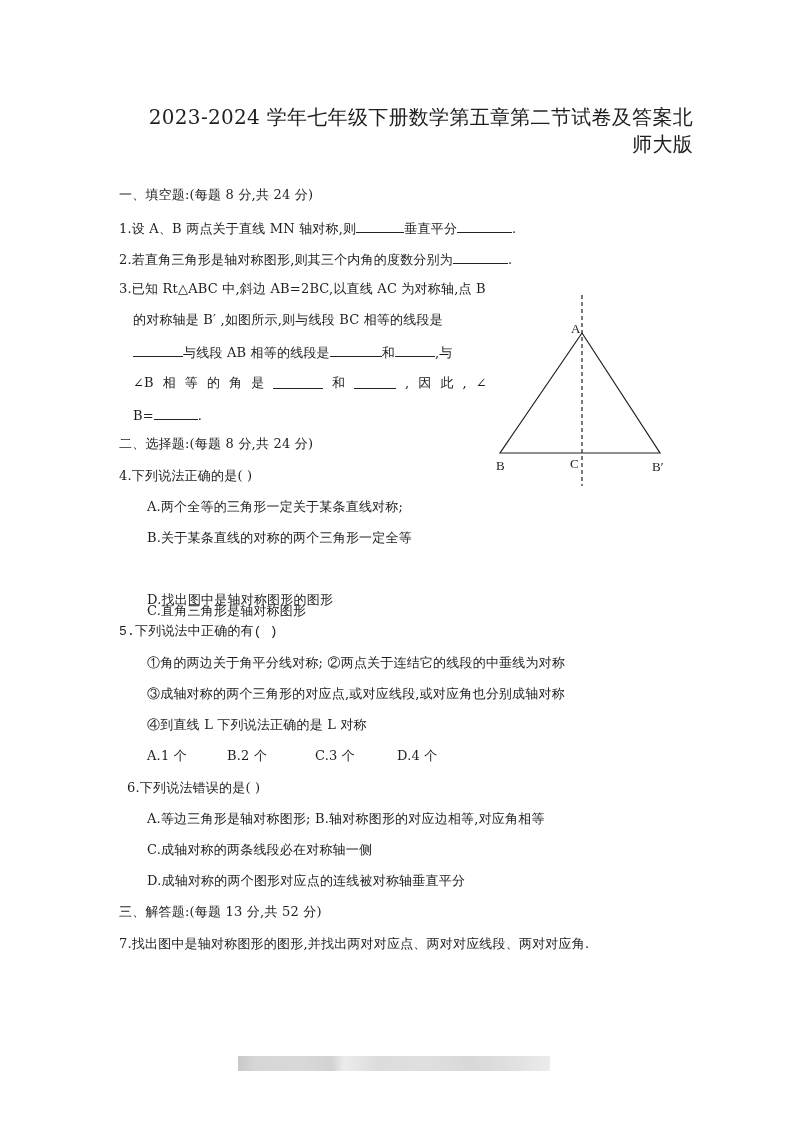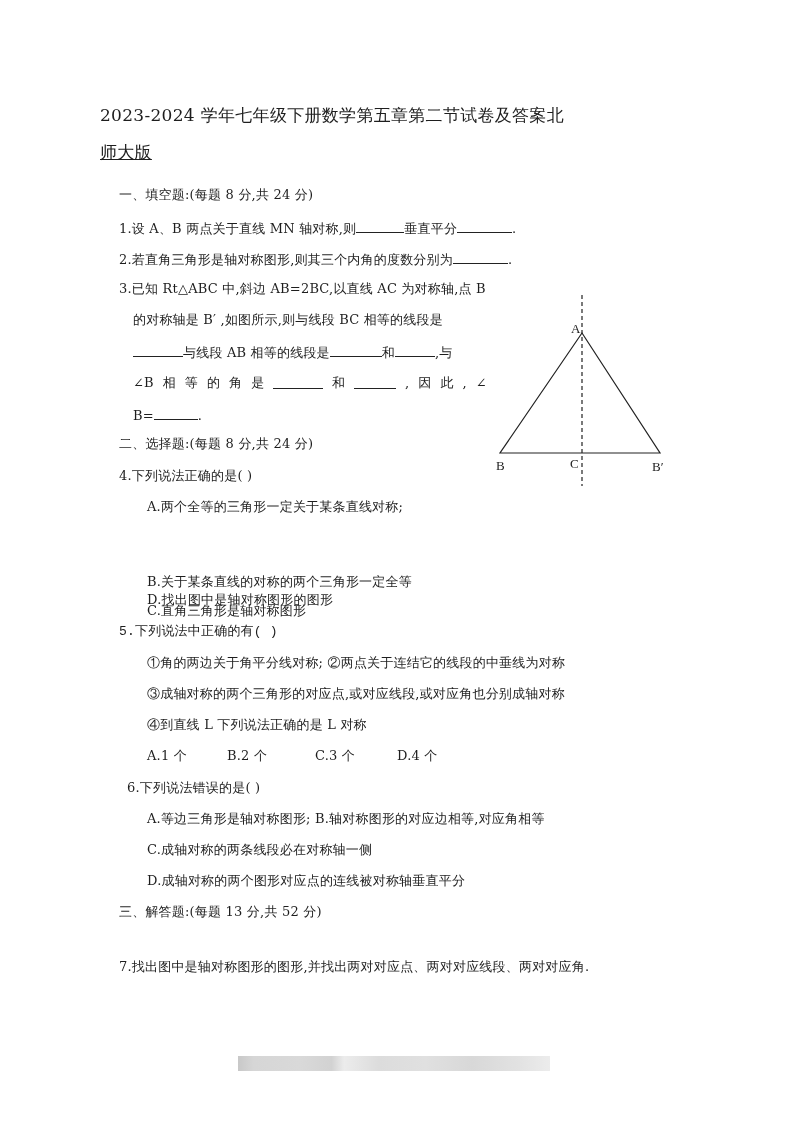--- a/index.html
+++ b/index.html
@@ -2,41 +2,41 @@
 <html><head>
   <meta charset="utf-8">
   <style>
     html, body { margin: 0; padding: 0; background: #ffffff; }
     body {
       width: 793px; height: 1122px; position: relative; overflow: hidden;
       font-family: "DejaVu Serif", "Liberation Serif", serif;
       color: #1e1e1e;
     }
     .title {
-      position: absolute; left: 100px; width: 593px; text-align: left;
-      font-size: 17px; letter-spacing: 0.3px; line-height: 1;
+      position: absolute; left: 100px; width: 593px; text-align: right;
+      font-size: 20px; letter-spacing: 0.3px; line-height: 1;
     }
     .line {
       position: absolute; font-size: 13px; line-height: 1; white-space: nowrap;
       letter-spacing: 0.2px;
     }
     .blank { display: inline-block; border-bottom: 1px solid #222; height: 12px; vertical-align: baseline; }
     .justify { display: flex; justify-content: space-between; width: 354px; }
     .figure { position: absolute; left: 490px; top: 290px; width: 190px; height: 200px; }
     .blur-bar {
       position: absolute; left: 238px; top: 1056px; width: 312px; height: 15px;
       background: linear-gradient(90deg, #c8c8c8 0%, #d6d6d6 5%, #d9d9d9 20%, #d2d2d2 30%, #ececec 34%, #dcdcdc 45%, #e0e0e0 60%, #d8d8d8 75%, #e2e2e2 90%, #ececec 100%);
       filter: blur(0.6px);
     }
   </style>
 </head>
 <body>
 
 <div class="title" style="top:107px;">2023-2024 学年七年级下册数学第五章第二节试卷及答案北</div>
-<div class="title" style="top:144px;text-decoration:underline;">师大版</div>
+<div class="title" style="top:134px;">师大版</div>
 
 <div class="line" style="left:119px; top:188px;">一、填空题:(每题 8 分,共 24 分)</div>
 
 <div class="line" style="left:119px; top:220px;">
   <span>1.设 A、B 两点关于直线 MN 轴对称,则</span><span class="blank" style="width:48px;"></span><span>垂直平分</span><span class="blank" style="width:55px;"></span><span>.</span>
 </div>
 
 <div class="line" style="left:119px; top:251px;">
   <span>2.若直角三角形是轴对称图形,则其三个内角的度数分别为</span><span class="blank" style="width:55px;"></span><span>.</span>
 </div>
@@ -74,33 +74,33 @@
     <text x="6" y="180" font-size="13" font-family="Liberation Serif, serif" fill="#222">B</text>
     <text x="80" y="178" font-size="13" font-family="Liberation Serif, serif" fill="#222">C</text>
     <text x="162" y="181" font-size="13" font-family="Liberation Serif, serif" fill="#222">B′</text>
   </svg>
 </div>
 
 <div class="line" style="left:119px; top:437px;">二、选择题:(每题 8 分,共 24 分)</div>
 
 <div class="line" style="left:119px; top:469px;">4.下列说法正确的是(      )</div>
 <div class="line" style="left:147px; top:500px;">A.两个全等的三角形一定关于某条直线对称;</div>
-<div class="line" style="left:147px; top:531px;margin-top:44px;">B.关于某条直线的对称的两个三角形一定全等</div>
+<div class="line" style="left:147px; top:531px;">B.关于某条直线的对称的两个三角形一定全等</div>
 <div class="line" style="left:147px; top:562px;margin-top:42px;">C.直角三角形是轴对称图形</div>
 <div class="line" style="left:147px; top:593px;">D.找出图中是轴对称图形的图形</div>
 
 <div class="line" style="left:119px; top:625px;font-family:Liberation Mono, monospace;">5.下列说法中正确的有(      )</div>
 <div class="line" style="left:147px; top:656px;">①角的两边关于角平分线对称; ②两点关于连结它的线段的中垂线为对称</div>
 <div class="line" style="left:147px; top:687px;">③成轴对称的两个三角形的对应点,或对应线段,或对应角也分别成轴对称</div>
 <div class="line" style="left:147px; top:718px;">④到直线 L 下列说法正确的是 L 对称</div>
 <div class="line" style="left:147px; top:749px;">
   <span style="display:inline-block; width:80px;">A.1 个</span><span style="display:inline-block; width:88px;">B.2 个</span><span style="display:inline-block; width:82px;">C.3 个</span><span>D.4 个</span>
 </div>
 
 <div class="line" style="left:119px; top:781px;margin-left:8px;">6.下列说法错误的是(      )</div>
 <div class="line" style="left:147px; top:812px;">A.等边三角形是轴对称图形;   B.轴对称图形的对应边相等,对应角相等</div>
 <div class="line" style="left:147px; top:843px;">C.成轴对称的两条线段必在对称轴一侧</div>
 <div class="line" style="left:147px; top:874px;">D.成轴对称的两个图形对应点的连线被对称轴垂直平分</div>
 
 <div class="line" style="left:119px; top:905px;">三、解答题:(每题 13 分,共 52 分)</div>
-<div class="line" style="left:119px; top:960px;">7.找出图中是轴对称图形的图形,并找出两对对应点、两对对应线段、两对对应角.</div>
+<div class="line" style="left:119px; top:937px;">7.找出图中是轴对称图形的图形,并找出两对对应点、两对对应线段、两对对应角.</div>
 
 <div class="blur-bar"></div>
 
 </body></html>

